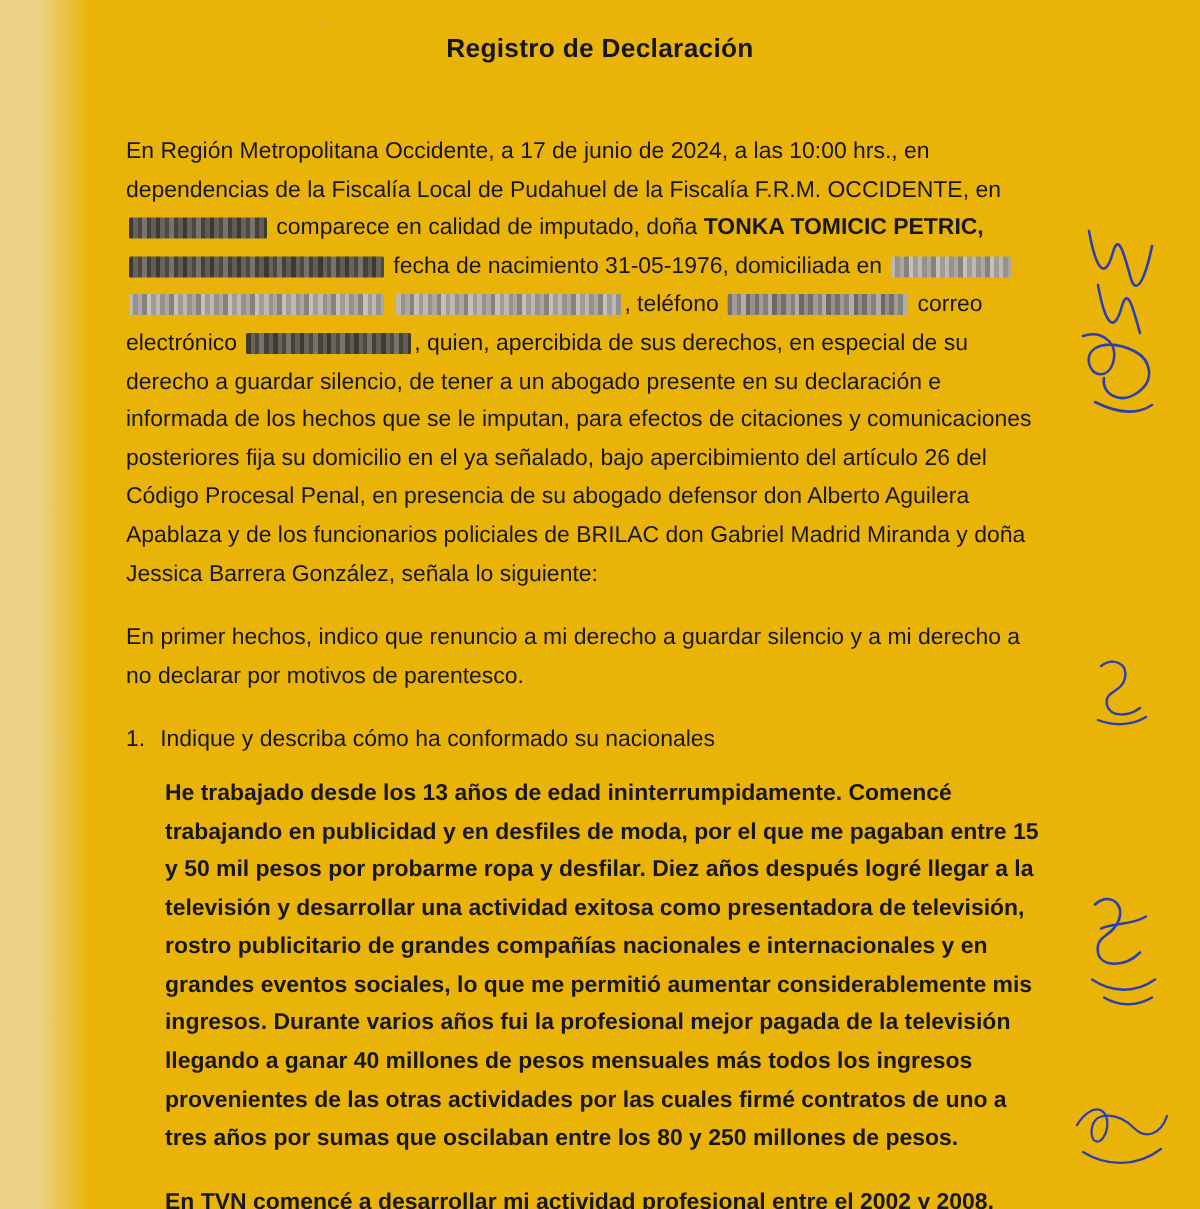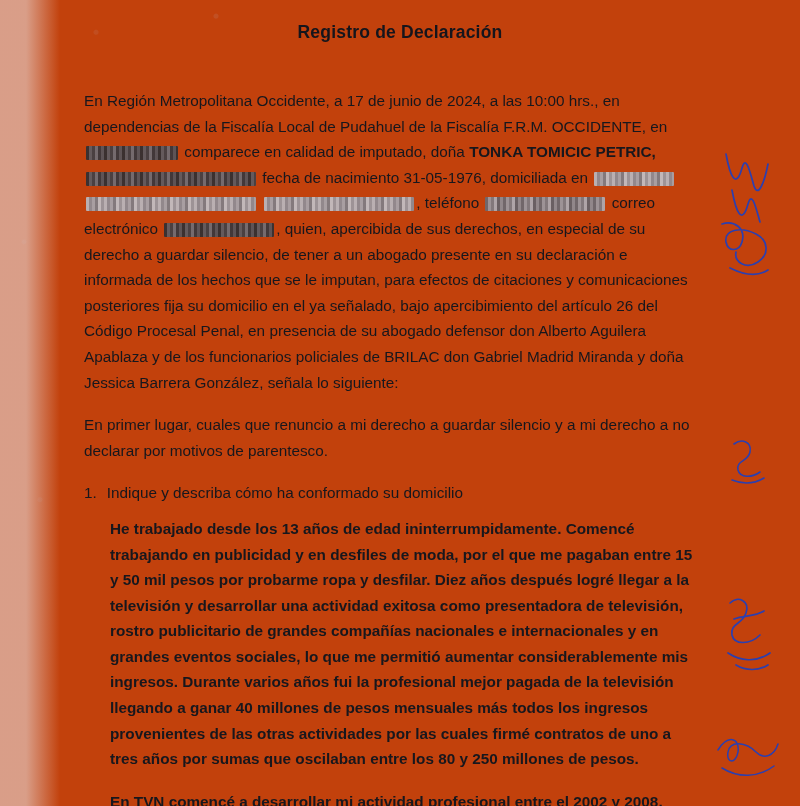--- a/index.html
+++ b/index.html
@@ -13,21 +13,21 @@
     font-family: "Liberation Sans", sans-serif;
     color: #1a1a1a;
     overflow: hidden;
     position: relative;
   }
 
   .page {
     position: relative;
     width: 800px;
     height: 806px;
-    background: #c2410c;
+    background: #eab308;
     box-sizing: border-box;
   }
 
   
   .paper-tone {
     position: absolute;
     inset: 0;
     background:
       radial-gradient(circle at 12% 4%, rgba(190,185,200,0.10) 0 2px, transparent 3px),
       radial-gradient(circle at 27% 2%, rgba(190,185,200,0.12) 0 2px, transparent 3px),
@@ -122,25 +122,25 @@
   <div class="paper-tone"></div>
 
   <div class="doc-title">Registro de Declaración</div>
 
   <div class="body-text">
 
     <p class="para">
       <span>En Región Metropolitana Occidente, a 17 de junio de 2024, a las 10:00 hrs., en dependencias de la Fiscalía Local de Pudahuel de la Fiscalía F.R.M. OCCIDENTE, en </span><span class="redact" style="width:92px"></span><span> comparece en calidad de imputado, doña </span><span class="strong">TONKA TOMICIC PETRIC,</span> <span class="redact" style="width:170px"></span><span> fecha de nacimiento 31-05-1976, domiciliada en </span><span class="redact light" style="width:80px"></span> <span class="redact light" style="width:170px"></span> <span class="redact light" style="width:150px"></span><span>, teléfono </span><span class="redact mid" style="width:120px"></span> <span> correo electrónico </span><span class="redact" style="width:110px"></span><span>, quien, apercibida de sus derechos, en especial de su derecho a guardar silencio, de tener a un abogado presente en su declaración e informada de los hechos que se le imputan, para efectos de citaciones y comunicaciones posteriores fija su domicilio en el ya señalado, bajo apercibimiento del artículo 26 del Código Procesal Penal, en presencia de su abogado defensor don Alberto Aguilera Apablaza y de los funcionarios policiales de BRILAC don Gabriel Madrid Miranda y doña Jessica Barrera González, señala lo siguiente:</span>
     </p>
 
-    <p class="para">En primer lugar, cuales que renuncio a mi derecho a guardar silencio y a mi derecho a no declarar por motivos de parentesco.</p>
+    <p class="para">En primer hechos, indico que renuncio a mi derecho a guardar silencio y a mi derecho a no declarar por motivos de parentesco.</p>
 
     <div class="q-item">
       <span class="q-num">1.</span>
-      <span class="q-text">Indique y describa cómo ha conformado su domicilio</span>
+      <span class="q-text">Indique y describa cómo ha conformado su nacionales</span>
     </div>
 
     <div class="answer-block">
       <p class="para">He trabajado desde los 13 años de edad ininterrumpidamente. Comencé trabajando en publicidad y en desfiles de moda, por el que me pagaban entre 15 y 50 mil pesos por probarme ropa y desfilar. Diez años después logré llegar a la televisión y desarrollar una actividad exitosa como presentadora de televisión, rostro publicitario de grandes compañías nacionales e internacionales y en grandes eventos sociales, lo que me permitió aumentar considerablemente mis ingresos. Durante varios años fui la profesional mejor pagada de la televisión llegando a ganar 40 millones de pesos mensuales más todos los ingresos provenientes de las otras actividades por las cuales firmé contratos de uno a tres años por sumas que oscilaban entre los 80 y 250 millones de pesos.</p>
       <p class="para">En TVN comencé a desarrollar mi actividad profesional entre el 2002 y 2008, dirigiendo el Festival de Viña del Mar en los años 2007 y 2008. A Canal 13 ingresé el año 2008 y cumplí funciones hasta el 2022 y enero de 2023. En este periodo tuve mi máximo desarrollo profesional.</p>
     </div>
 
   </div>
 
   <div class="sig" style="top:128px; right:18px;">

